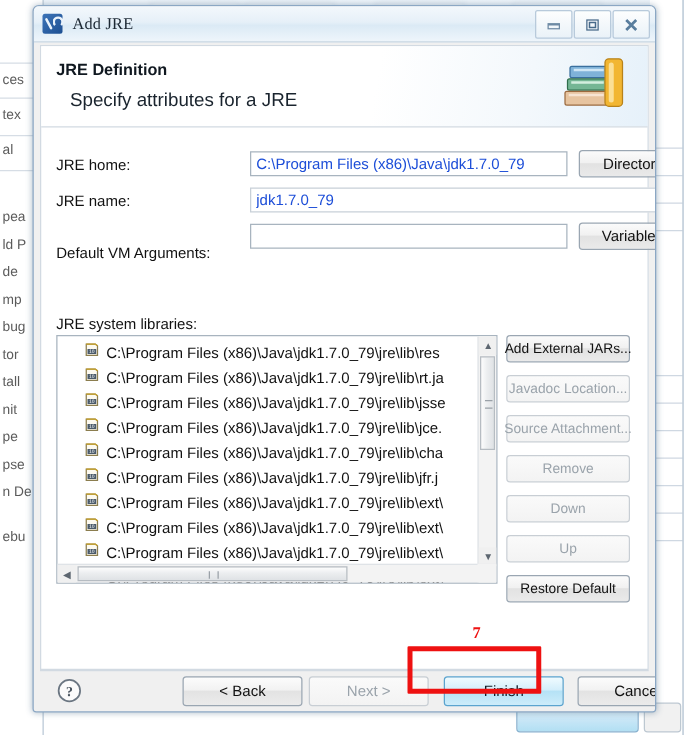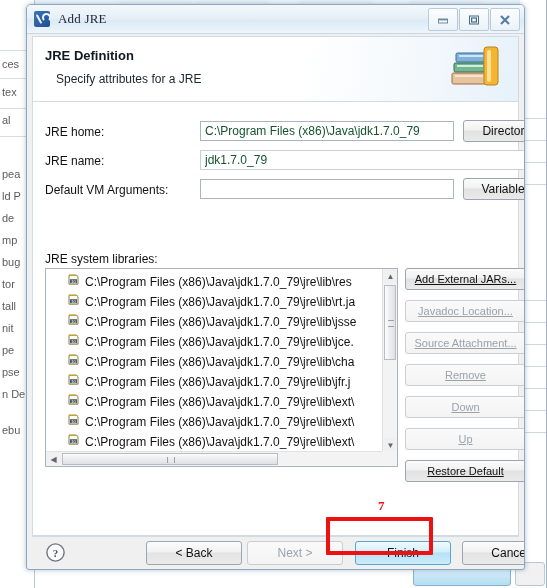--- a/index.html
+++ b/index.html
@@ -91,30 +91,30 @@
   #content{
     position:absolute;left:5px;top:31px;width:487px;height:500px;
     background:#ffffff;border:1px solid #d2dae2;box-sizing:border-box;
   }
   
   #header{
     position:relative;height:64px;border-bottom:1px solid #d2dae2;
     background:linear-gradient(100deg,#ffffff 55%,#f3f8fc 80%,#e6f1fa 100%);
   }
   #header-title{position:absolute;left:12px;top:11px;font-size:13px;font-weight:bold;color:#101820;}
-  #header-sub{position:absolute;left:23px;top:35px;font-size:12px;color:#1a242e;}
+  #header-sub{position:absolute;left:23px;top:35px;font-size:15px;color:#1a242e;}
   #books-icon{position:absolute;right:12px;top:7px;width:56px;height:50px;}
 
   
   .row{position:absolute;left:0;right:0;height:22px;}
   .row-label{position:absolute;font-size:12px;color:#111;white-space:nowrap;}
   .tbox{
     position:absolute;height:20px;box-sizing:border-box;
     border:1px solid #a8b4bf;background:#ffffff;
-    font-family:inherit;font-size:12px;color:#14532d;
+    font-family:inherit;font-size:12px;color:#1d4ed8;
     padding:1px 4px;outline:none;
   }
   .sbtn{
     position:absolute;height:22px;box-sizing:border-box;
     border:1px solid #9aa6b2;border-radius:3px;
     background:linear-gradient(180deg,#fbfbfb 0%,#f1f1f1 45%,#e2e2e2 50%,#eaeaea 100%);
     font-family:inherit;font-size:12px;color:#111;
     display:flex;align-items:center;justify-content:center;
     cursor:default;
   }
@@ -161,27 +161,26 @@
   }
   #hthumb:after{
     content:"";position:absolute;left:104px;top:3px;width:6px;height:6px;
     border-left:1px solid #9aa1a8;border-right:1px solid #9aa1a8;
   }
   #hcorner{position:absolute;right:0;bottom:0;width:15px;height:15px;background:#f3f3f3;}
 
   
   #side-buttons{position:absolute;left:372px;top:231px;width:103px;}
   .side-btn{
-    width:121px;height:22px;margin-bottom:10px;box-sizing:border-box;
+    width:99px;height:22px;margin-bottom:10px;box-sizing:border-box;
     border:1px solid #9aa6b2;border-radius:3px;
     background:linear-gradient(180deg,#fbfbfb 0%,#f1f1f1 45%,#e2e2e2 50%,#eaeaea 100%);
     font-size:11px;color:#111;
     display:flex;align-items:center;justify-content:center;white-space:nowrap;
     cursor:default;
-    text-decoration:underline;
   }
   .side-btn.disabled{color:#9aa3ab;border-color:#c8ced4;
     background:linear-gradient(180deg,#fafafa 0%,#f3f3f3 100%);}
 
   
   #footer{
     position:absolute;left:5px;top:531px;width:487px;height:32px;
     background:#f0f0f0;border-top:1px solid #d2dae2;box-sizing:border-box;
   }
   #help-icon{position:absolute;left:13px;top:5px;width:21px;height:21px;}
@@ -309,21 +308,21 @@
       <input class="tbox" style="left: 167px; top: 0px; width: 254px;" value="C:\Program Files (x86)\Java\jdk1.7.0_79">
       <div class="sbtn" style="left:430px;top:-1px;width:96px;">Directory...</div>
     </div>
 
     <div class="row" style="top:113px;">
       <div class="row-label" style="left:12px;top:4px;">JRE name:</div>
       <input class="tbox" style="left: 167px; top: 0px; width: 359px; border-color: rgb(200, 208, 216);" value="jdk1.7.0_79">
     </div>
 
     <div class="row" style="top:142px;">
-      <div class="row-label" style="left:12px;top:4px;">Default VM Arguments:</div>
+      <div class="row-label" style="left:12px;top:16px;">Default VM Arguments:</div>
       <input class="tbox" style="left: 167px; top: 0px; width: 254px;" value="">
       <div class="sbtn" style="left:430px;top:-1px;width:96px;">Variables...</div>
     </div>
 
     <div id="libs-label">JRE system libraries:</div>
 
     <div id="listbox">
       <div id="list-items">
           <div class="li">
             <span><svg class="li-icon" viewBox="0 0 15 14">

